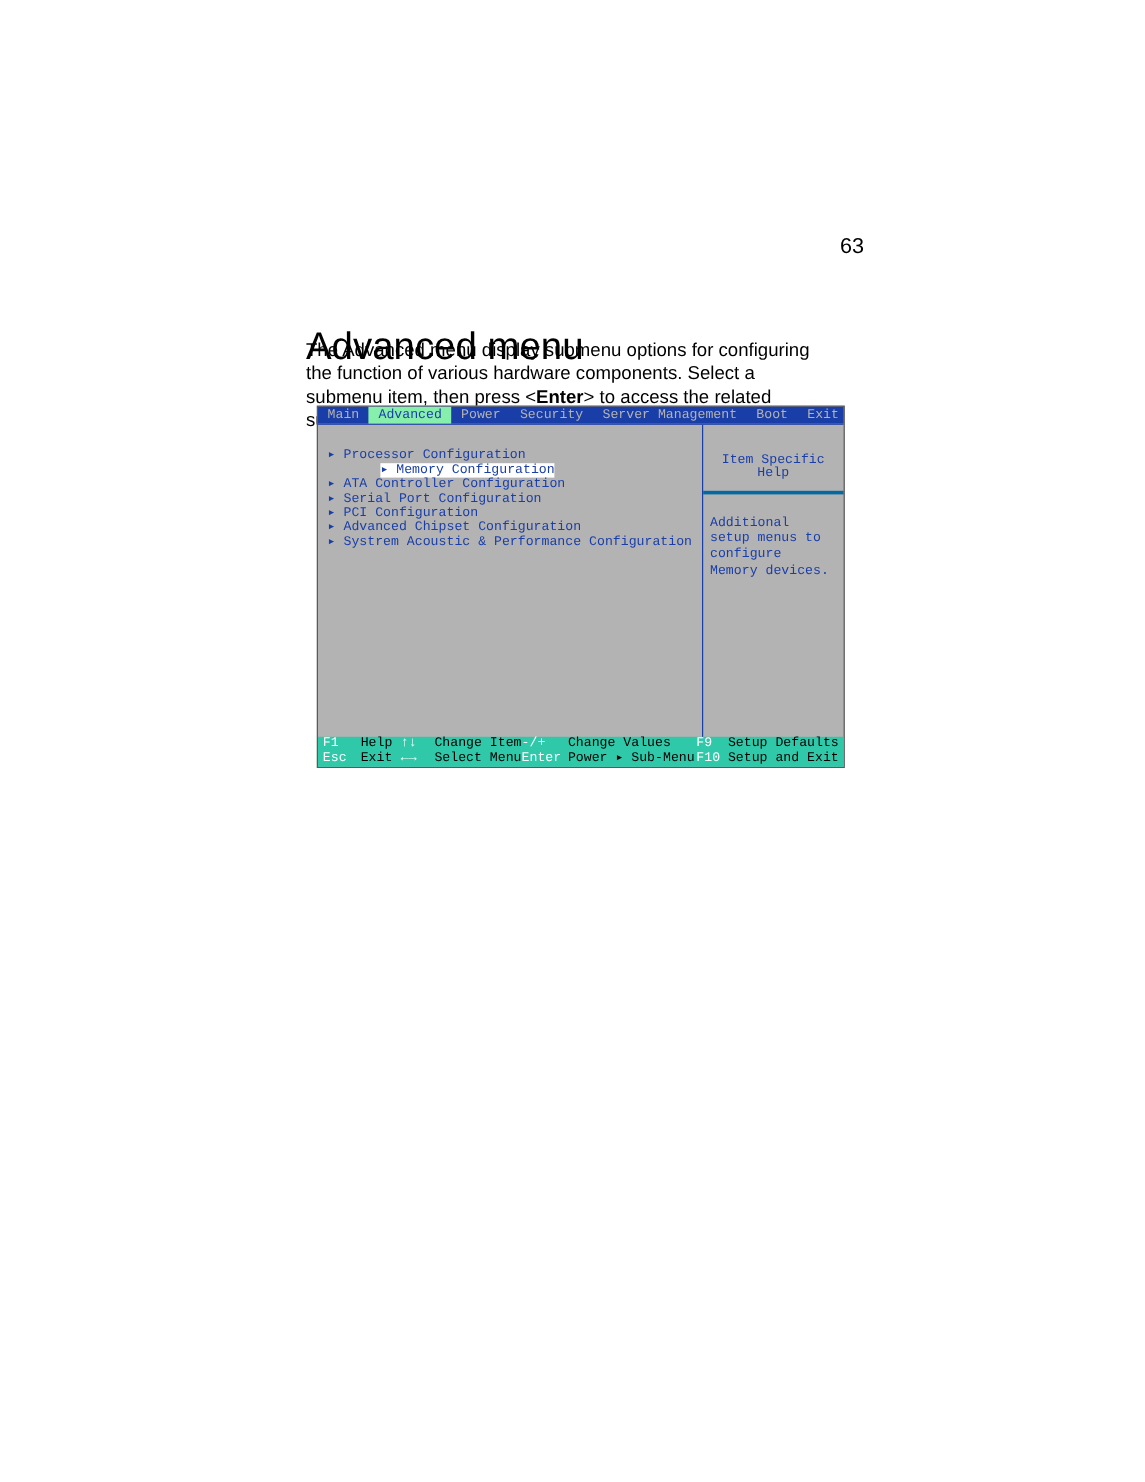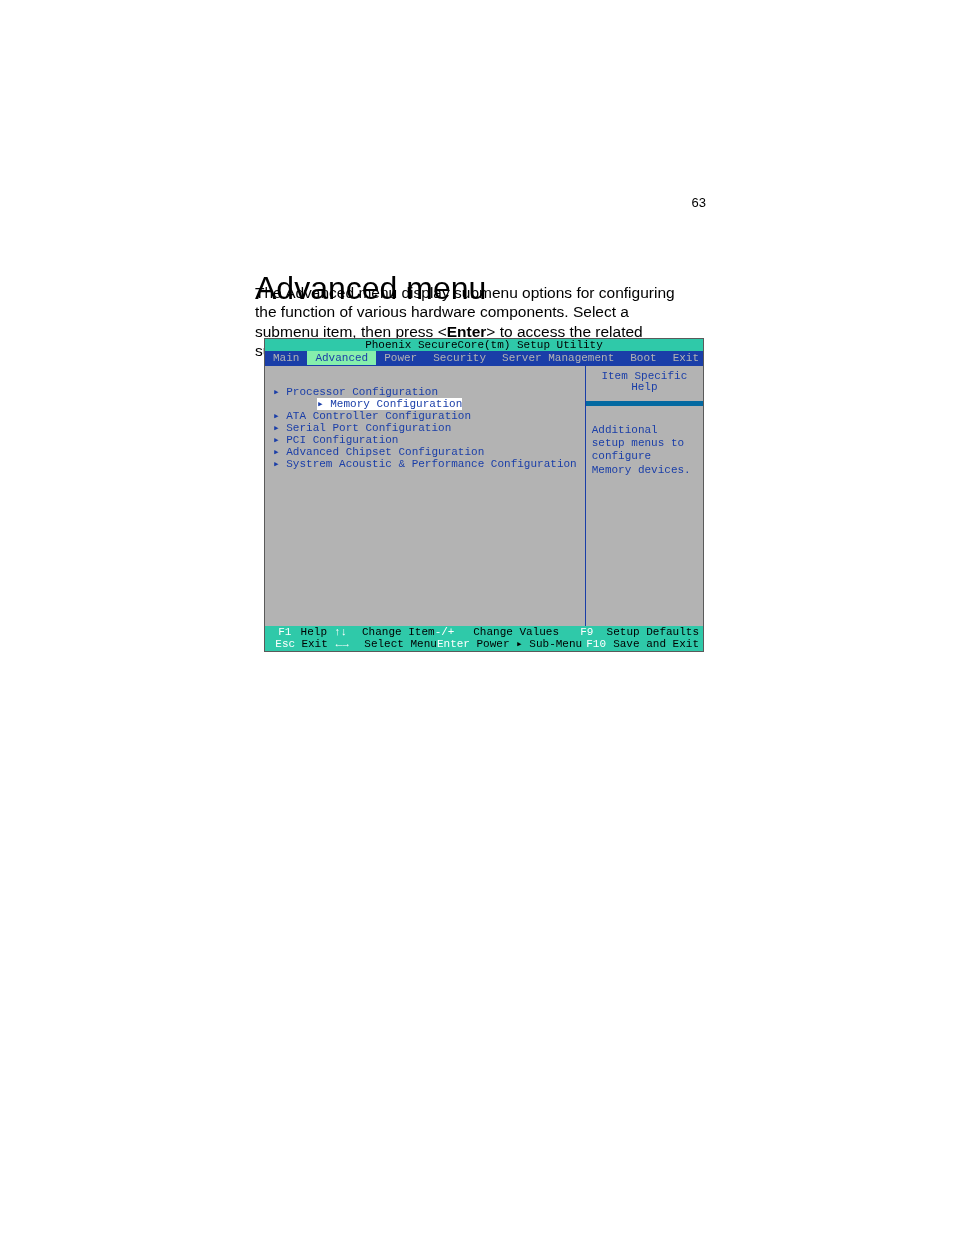--- a/index.html
+++ b/index.html
@@ -12,22 +12,22 @@
     color: #000;
   }
   .page {
     position: relative;
     width: 954px;
     height: 1235px;
   }
   .page-number {
     position: absolute;
     top: 195px;
-    right: 248px;
-    font-size: 13px;
+    right: 234px;
+    font-size: 18px;
   }
   .heading {
     position: absolute;
     top: 230px;
     left: 255px;
     font-size: 32px;
     font-weight: 400;
     font-family: "Segoe UI", Arial, sans-serif;
     margin-top: 40px;
   }
@@ -104,62 +104,62 @@
   .bios-left .arrow {
     color: #1a3ea8;
   }
   .bios-right {
     width: 150px;
     color: #1a3ea8;
   }
   .bios-right-header {
     text-align: center;
     padding: 5px 0 8px 0;
-    border-bottom: 5px solid #0369a1;
+    border-bottom: 3px solid #0369a1;
+    margin-top: 20px;
   }
   .bios-right-body {
     padding: 18px 6px 6px 6px;
     line-height: 1.2;
   }
 
   .bios-footer {
     background: #2fc9a9;
     color: #000;
     padding: 0 4px 1px 4px;
   }
   .bios-footer .row {
     display: flex;
     height: 12px;
     line-height: 12px;
   }
   .bios-footer .cell {
     white-space: pre;
   }
   .bios-footer .k { color: #ffffff; }
-  .c1 { width: 36px; text-align: center; }
+  .c1 { width: 36px; }
   .c2 { width: 38px; }
   .c3 { width: 32px; }
   .c4 { width: 80px; }
   .c5 { width: 44px; }
   .c6 { width: 122px; }
   .c7 { width: 30px; }
   .c8 { }
 </style>
 </head>
 <body>
 
 <div class="page">
   <div class="page-number">63</div>
   <h1 class="heading">Advanced menu</h1>
   <div class="body-text">
     <span>The Advanced menu display submenu options for configuring the function of various hardware components. Select a submenu item, then press &lt;</span><b>Enter</b><span>&gt; to access the related submenu screen.</span>
   </div>
 
   <div class="bios">
-    <div class="bios-title">Phoenix SecureCore(tm)  Setup Utility</div>
 
     <div class="bios-tabs">
       <div class="tab">Main</div>
       <div class="tab active">Advanced</div>
       <div class="tab">Power</div>
       <div class="tab">Security</div>
       <div class="tab">Server Management</div>
       <div class="spacer"></div>
       <div class="tab">Boot</div>
       <div class="tab">Exit</div>
@@ -193,17 +193,17 @@
         <span class="cell c8">Setup Defaults</span>
       </div>
       <div class="row">
         <span class="cell c1"><span class="k">Esc</span></span>
         <span class="cell c2">Exit</span>
         <span class="cell c3"><span class="k">←→</span></span>
         <span class="cell c4">Select Menu</span>
         <span class="cell c5"><span class="k">Enter</span></span>
         <span class="cell c6">Power ▸ Sub-Menu</span>
         <span class="cell c7"><span class="k">F10</span></span>
-        <span class="cell c8">Save and Exit</span>
+        <span class="cell c8">Setup and Exit</span>
       </div>
     </div>
   </div>
 </div>
 
 </body></html>

